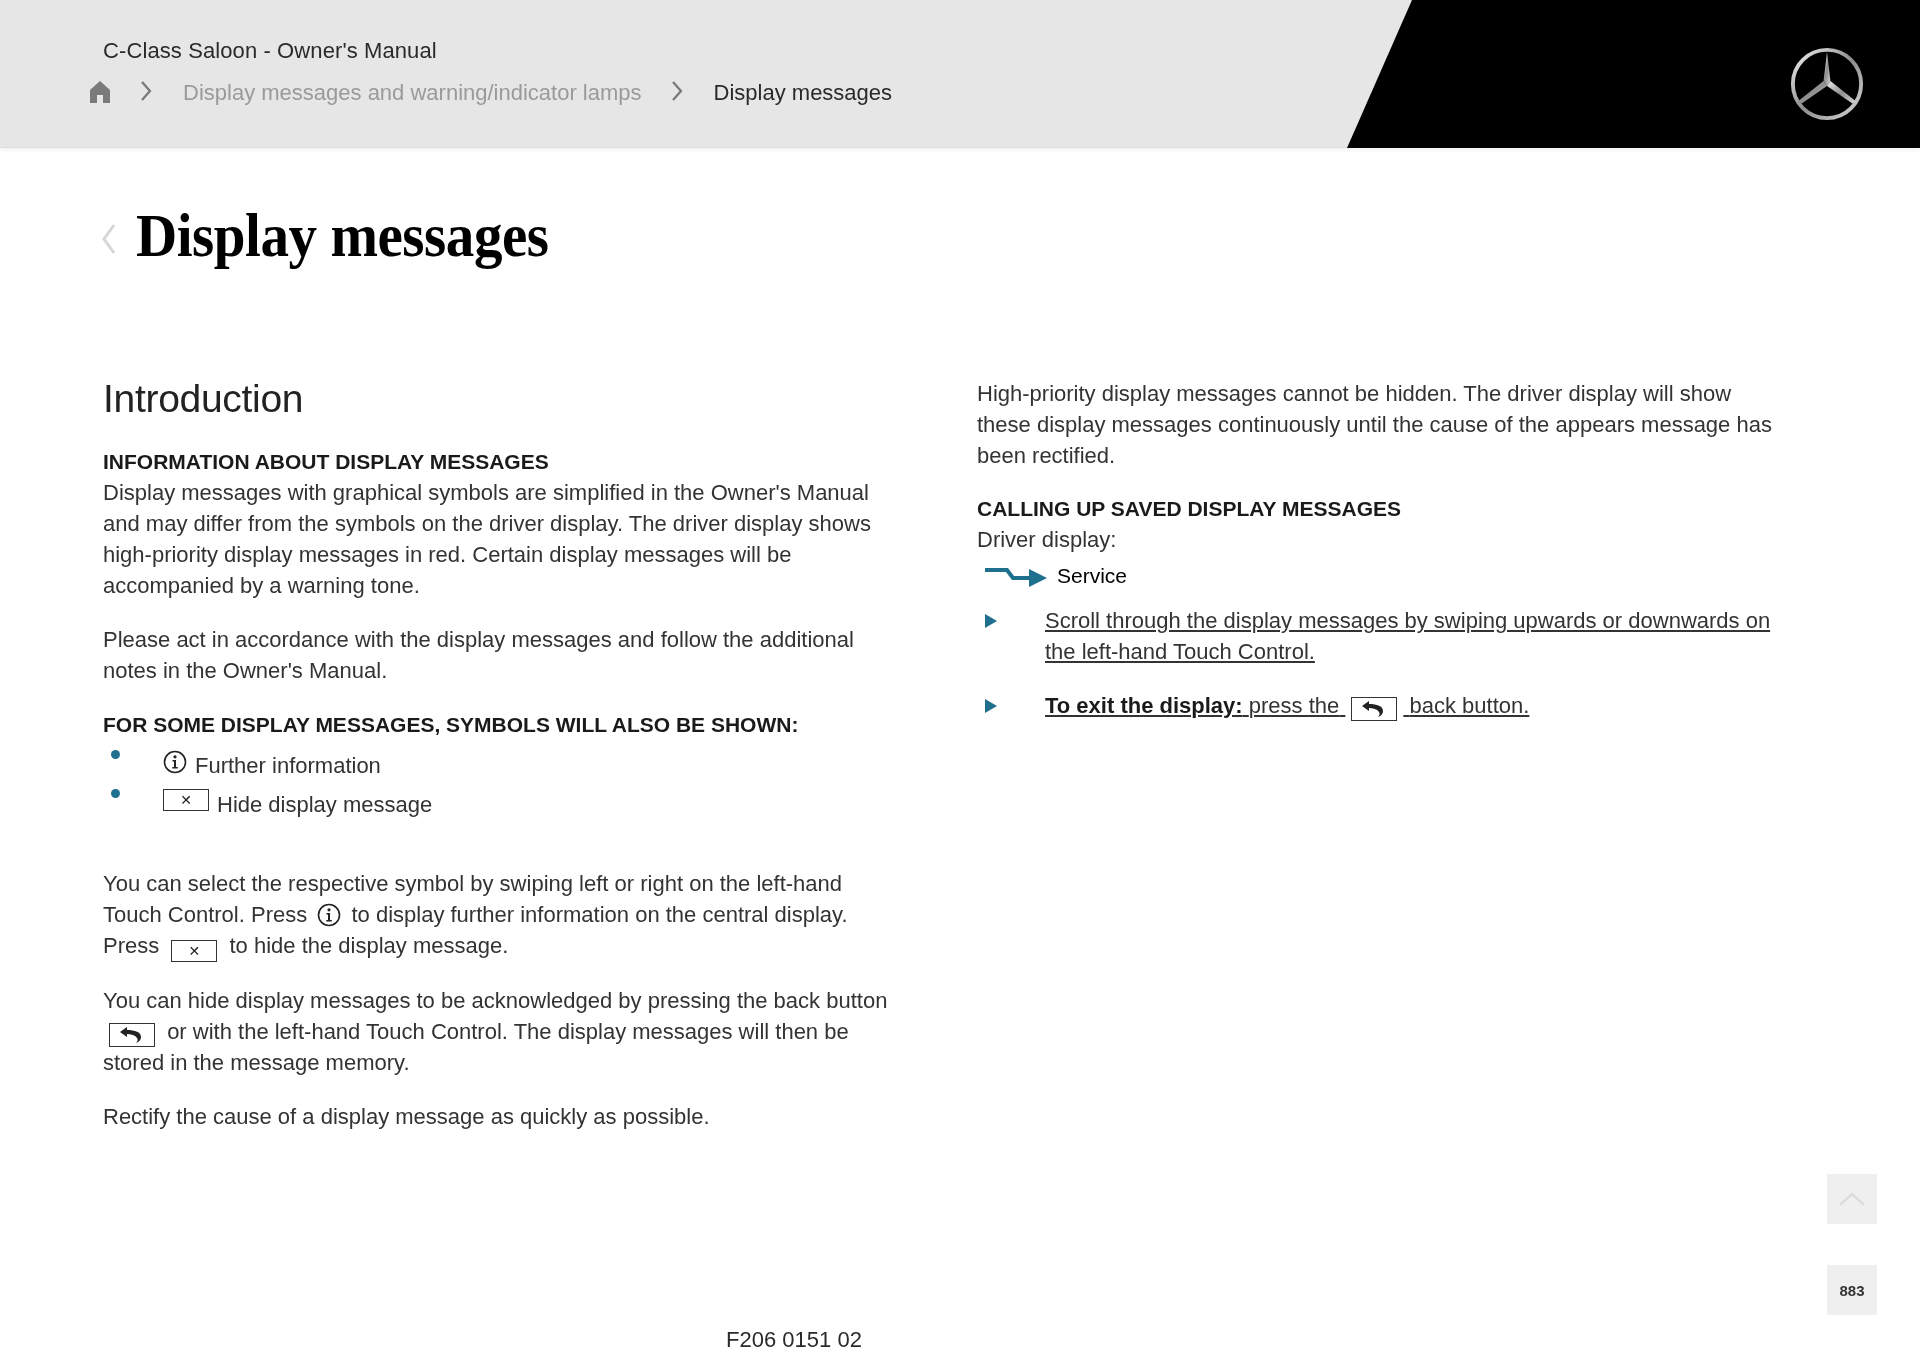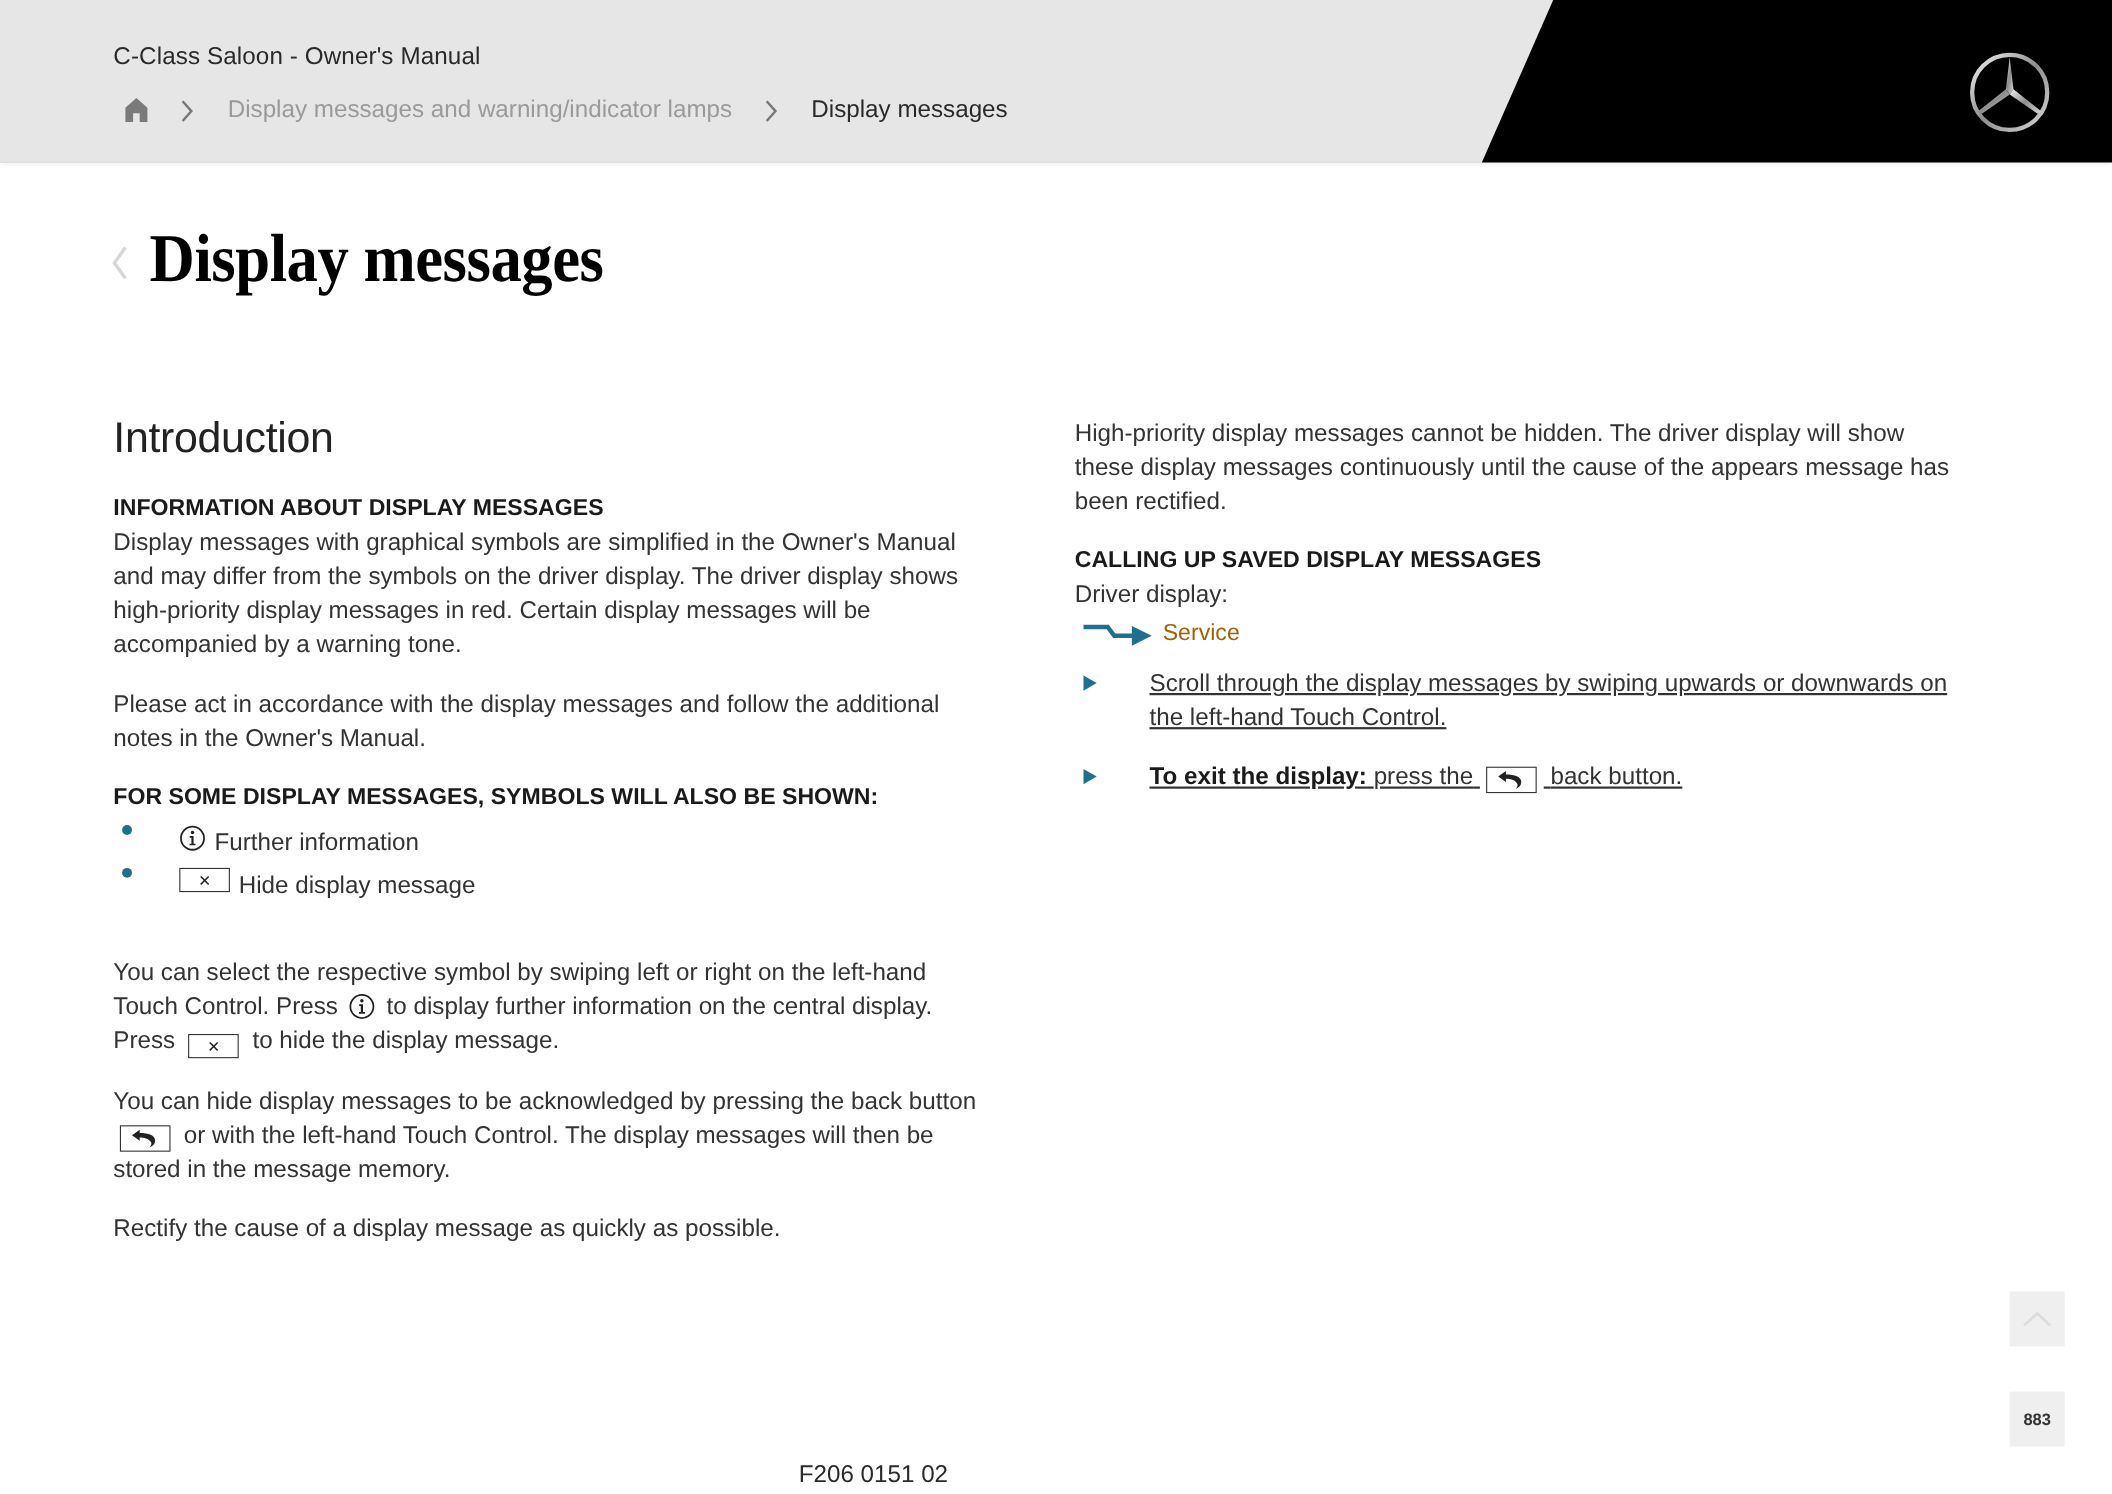--- a/index.html
+++ b/index.html
@@ -2,21 +2,21 @@
 <html><head>
 <meta charset="utf-8">
 <style>
   * { box-sizing: border-box; margin: 0; padding: 0; }
   html, body { width: 1920px; height: 1358px; background: #ffffff; overflow: hidden; }
   body { font-family: "Liberation Sans", "DejaVu Sans", sans-serif; color: #333; position: relative; }
 
   .header { position: absolute; left: 0; top: 0; width: 1920px; height: 148px; background: #e6e6e6; border-bottom: 1px solid #dcdcdc; box-shadow: 0 2px 4px rgba(0,0,0,0.06); }
   .header-black { position: absolute; left: 1347px; top: 0; width: 573px; height: 148px; background: #000; clip-path: polygon(65px 0, 573px 0, 573px 148px, 0 148px); }
   .manual-title { position: absolute; left: 103px; top: 38px; font-size: 22px; color: #2a2a2a; letter-spacing: 0.1px; }
-  .breadcrumb { position: absolute; left: 113px; top: 80px; height: 32px; display: flex; align-items: flex-end; font-size: 22px; }
+  .breadcrumb { position: absolute; left: 89px; top: 80px; height: 32px; display: flex; align-items: flex-start; font-size: 22px; }
   .bc-home { width: 22px; height: 24px; display: inline-block; margin-right: 28px; }
   .bc-sep { width: 14px; height: 22px; margin: 0 30px 0 0; display: inline-block; }
   .bc-link { color: #9a9a9a; margin-right: 28px; cursor: pointer; }
   .bc-current { color: #2a2a2a; }
   .logo { position: absolute; left: 1788px; top: 45px; width: 78px; height: 78px; }
 
   .page-title-wrap { position: absolute; left: 100px; top: 200px; display: flex; align-items: center; }
   .back-chev { width: 18px; height: 40px; margin-right: 18px; margin-top: 6px; }
   .page-title { font-family: "Liberation Serif", "DejaVu Serif", serif; font-size: 62px; color: #000; letter-spacing: -0.5px; transform: scaleX(0.92); transform-origin: left center; }
 
@@ -31,21 +31,21 @@
   .bullets { list-style: none; margin: 10px 0 40px 0; }
   .bullets li { display: flex; align-items: flex-start; height: 39px; }
   .dot { width: 9px; height: 9px; border-radius: 50%; background: #1f6f8f; margin-left: 8px; margin-right: 43px; flex: none; }
 
   .sym-info { display: inline-block; width: 24px; height: 24px; vertical-align: -5px; margin-right: 8px; }
   .sym-x { display: inline-flex; align-items: center; justify-content: center; width: 46px; height: 22px; border: 1.5px solid #333; font-size: 14px; color: #222; vertical-align: -3px; margin: 0 6px; line-height: 1; }
   .sym-back { display: inline-flex; align-items: center; justify-content: center; width: 46px; height: 24px; border: 1.5px solid #333; vertical-align: -5px; margin: 0 6px; }
 
   .arrow-line { display: flex; align-items: center; height: 40px; margin-bottom: 2px; }
   .arrow-icon { width: 66px; height: 26px; margin-left: 6px; margin-right: 8px; }
-  .teal { color: #a16207; }
+  .teal { color: #000000; }
 
   .steps { list-style: none; margin-top: 10px; text-decoration: underline; }
   .steps li { display: flex; margin-bottom: 23px; }
   .tri { width: 0; height: 0; border-top: 7px solid transparent; border-bottom: 7px solid transparent; border-left: 12px solid #1f6f8f; margin: 9px 48px 0 8px; flex: none; }
 
   .footer-code { position: absolute; left: 0; width: 1588px; top: 1327px; text-align: center; font-size: 22px; color: #2a2a2a; }
   .float-btn { position: absolute; width: 50px; height: 50px; background: #efefef; display: flex; align-items: center; justify-content: center; }
   .btn-top { left: 1827px; top: 1174px; }
   .btn-page { left: 1827px; top: 1265px; font-size: 15px; font-weight: bold; color: #333; font-family: "Liberation Sans", sans-serif; }
 </style>

